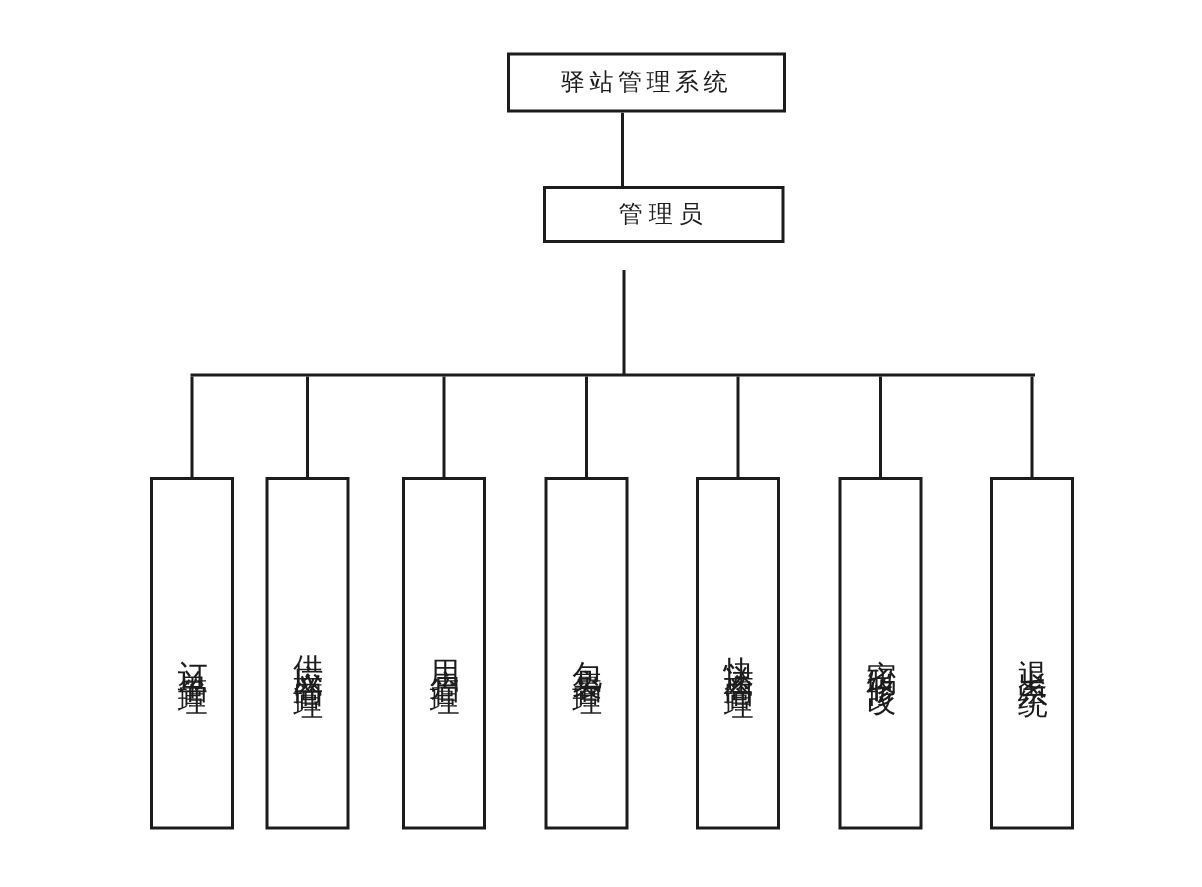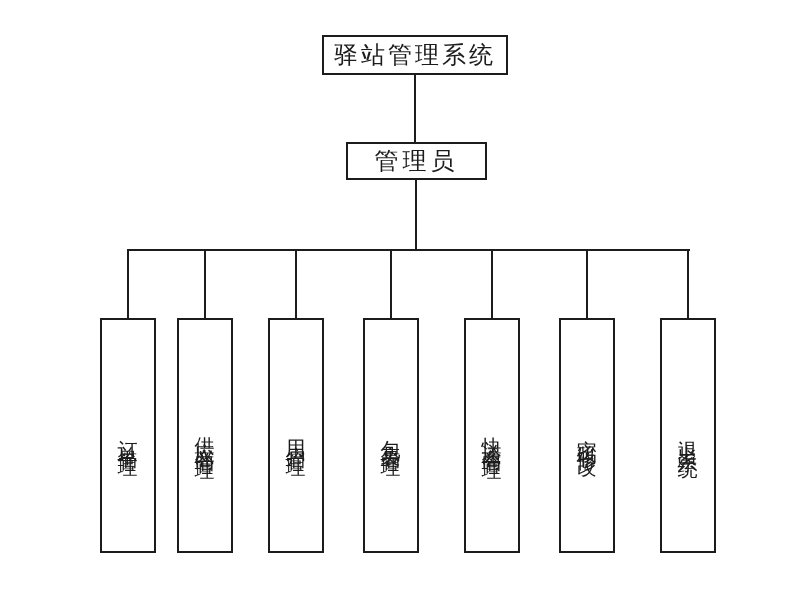--- a/index.html
+++ b/index.html
@@ -22,31 +22,32 @@
     position: absolute;
     box-sizing: border-box;
     border: 2px solid #1c1c1c;
     background: #ffffff;
     display: flex;
     align-items: center;
     justify-content: center;
     color: #1c1c1c;
   }
   .node.h-label {
-    font-size: 24px;
+    font-size: 16px;
     letter-spacing: 3px;
     white-space: nowrap;
+    margin-left: 16px;
   }
   .node.root-box {
     left: 322px; top: 35px;
     width: 186px; height: 40px;
   }
   .node.admin-box {
-    left: 346px; top: 142px;
-    width: 141px; height: 38px;
+    left: 346px; top: 124px;
+    width: 161px; height: 38px;
     letter-spacing: 4px;
   }
   .leaf {
     top: 318px;
     width: 56px; height: 235px;
     border-width: 2px;
   }
   .leaf .v-label {
     writing-mode: vertical-lr;
     text-orientation: upright;

